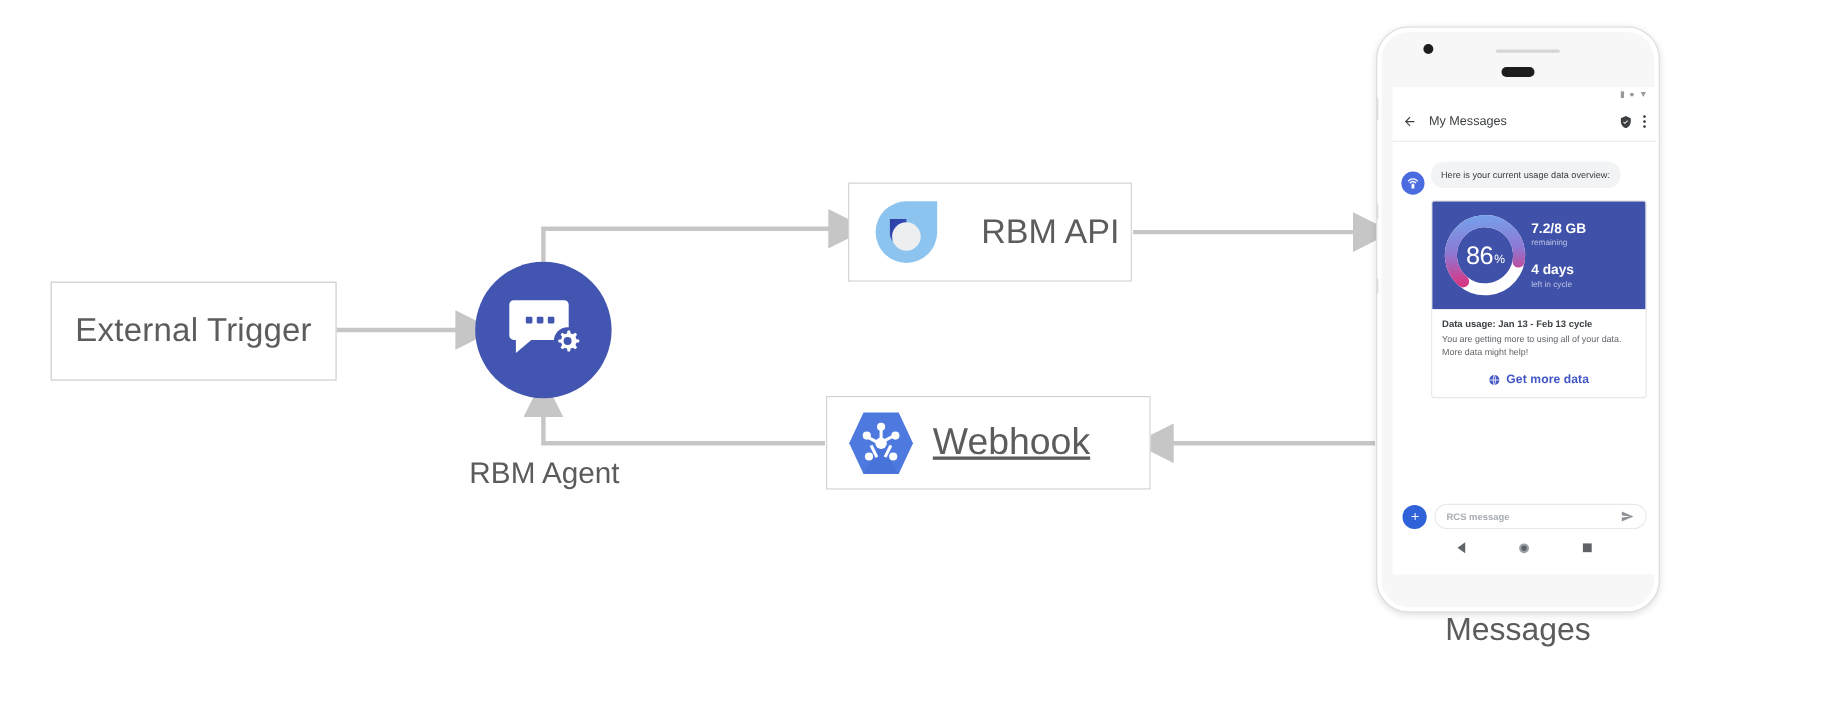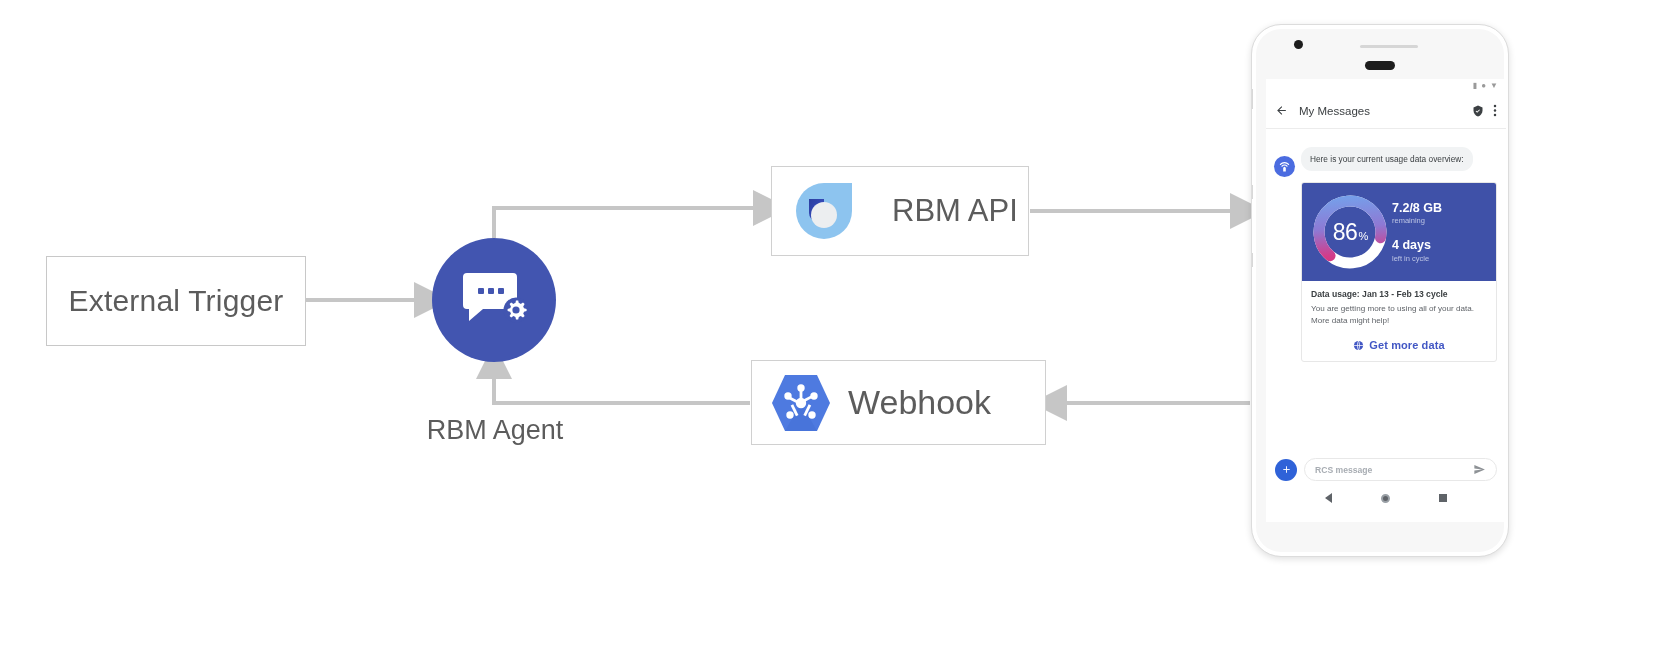--- a/index.html
+++ b/index.html
@@ -113,20 +113,21 @@
     align-items: center;
     padding-left: 16px;
     box-sizing: border-box;
   }
   .webhook-label {
     font-size: 34px;
     font-weight: 300;
     color: #5c5c5c;
     margin-left: 14px;
     white-space: nowrap;
+    text-decoration: underline;
   }
 
   
   .phone {
     position: absolute;
     left: 1251px;
     top: 24px;
     width: 258px;
     height: 533px;
     border-radius: 30px;
@@ -640,14 +641,15 @@
         <div class="navbar">
           <span class="nav-back"></span>
           <span class="nav-home"></span>
           <span class="nav-recent"></span>
         </div>
 
       </div>
     </div>
   </div>
 
+  <div class="phone-caption">Messages</div>
 
 </div>
 
 </body></html>

